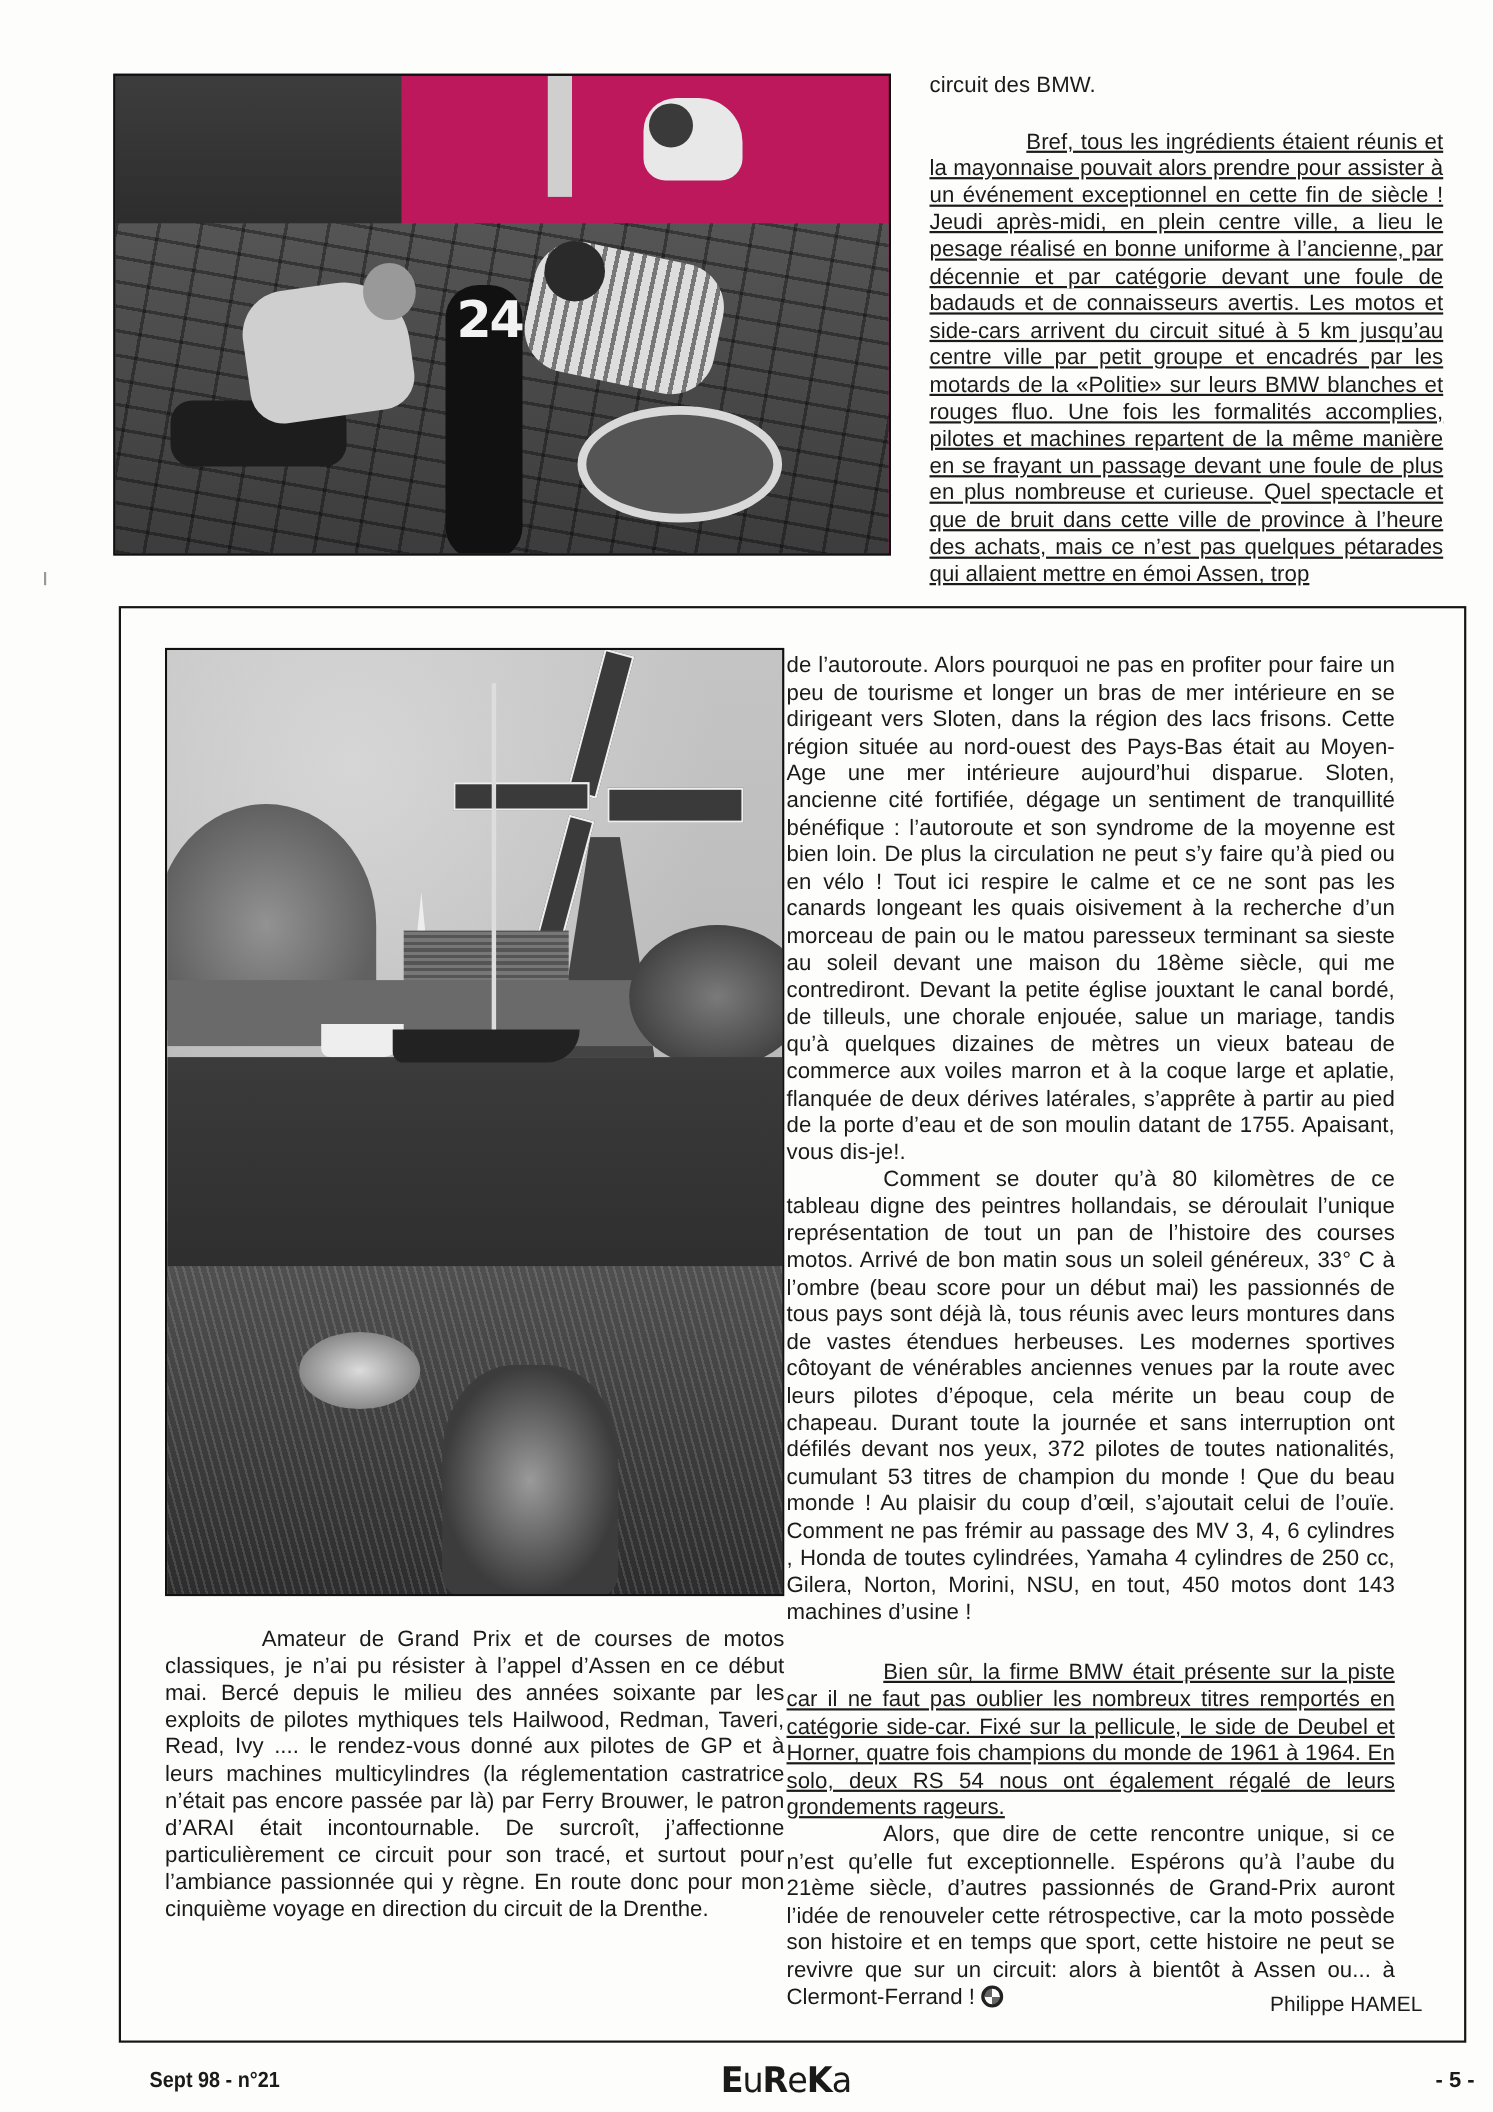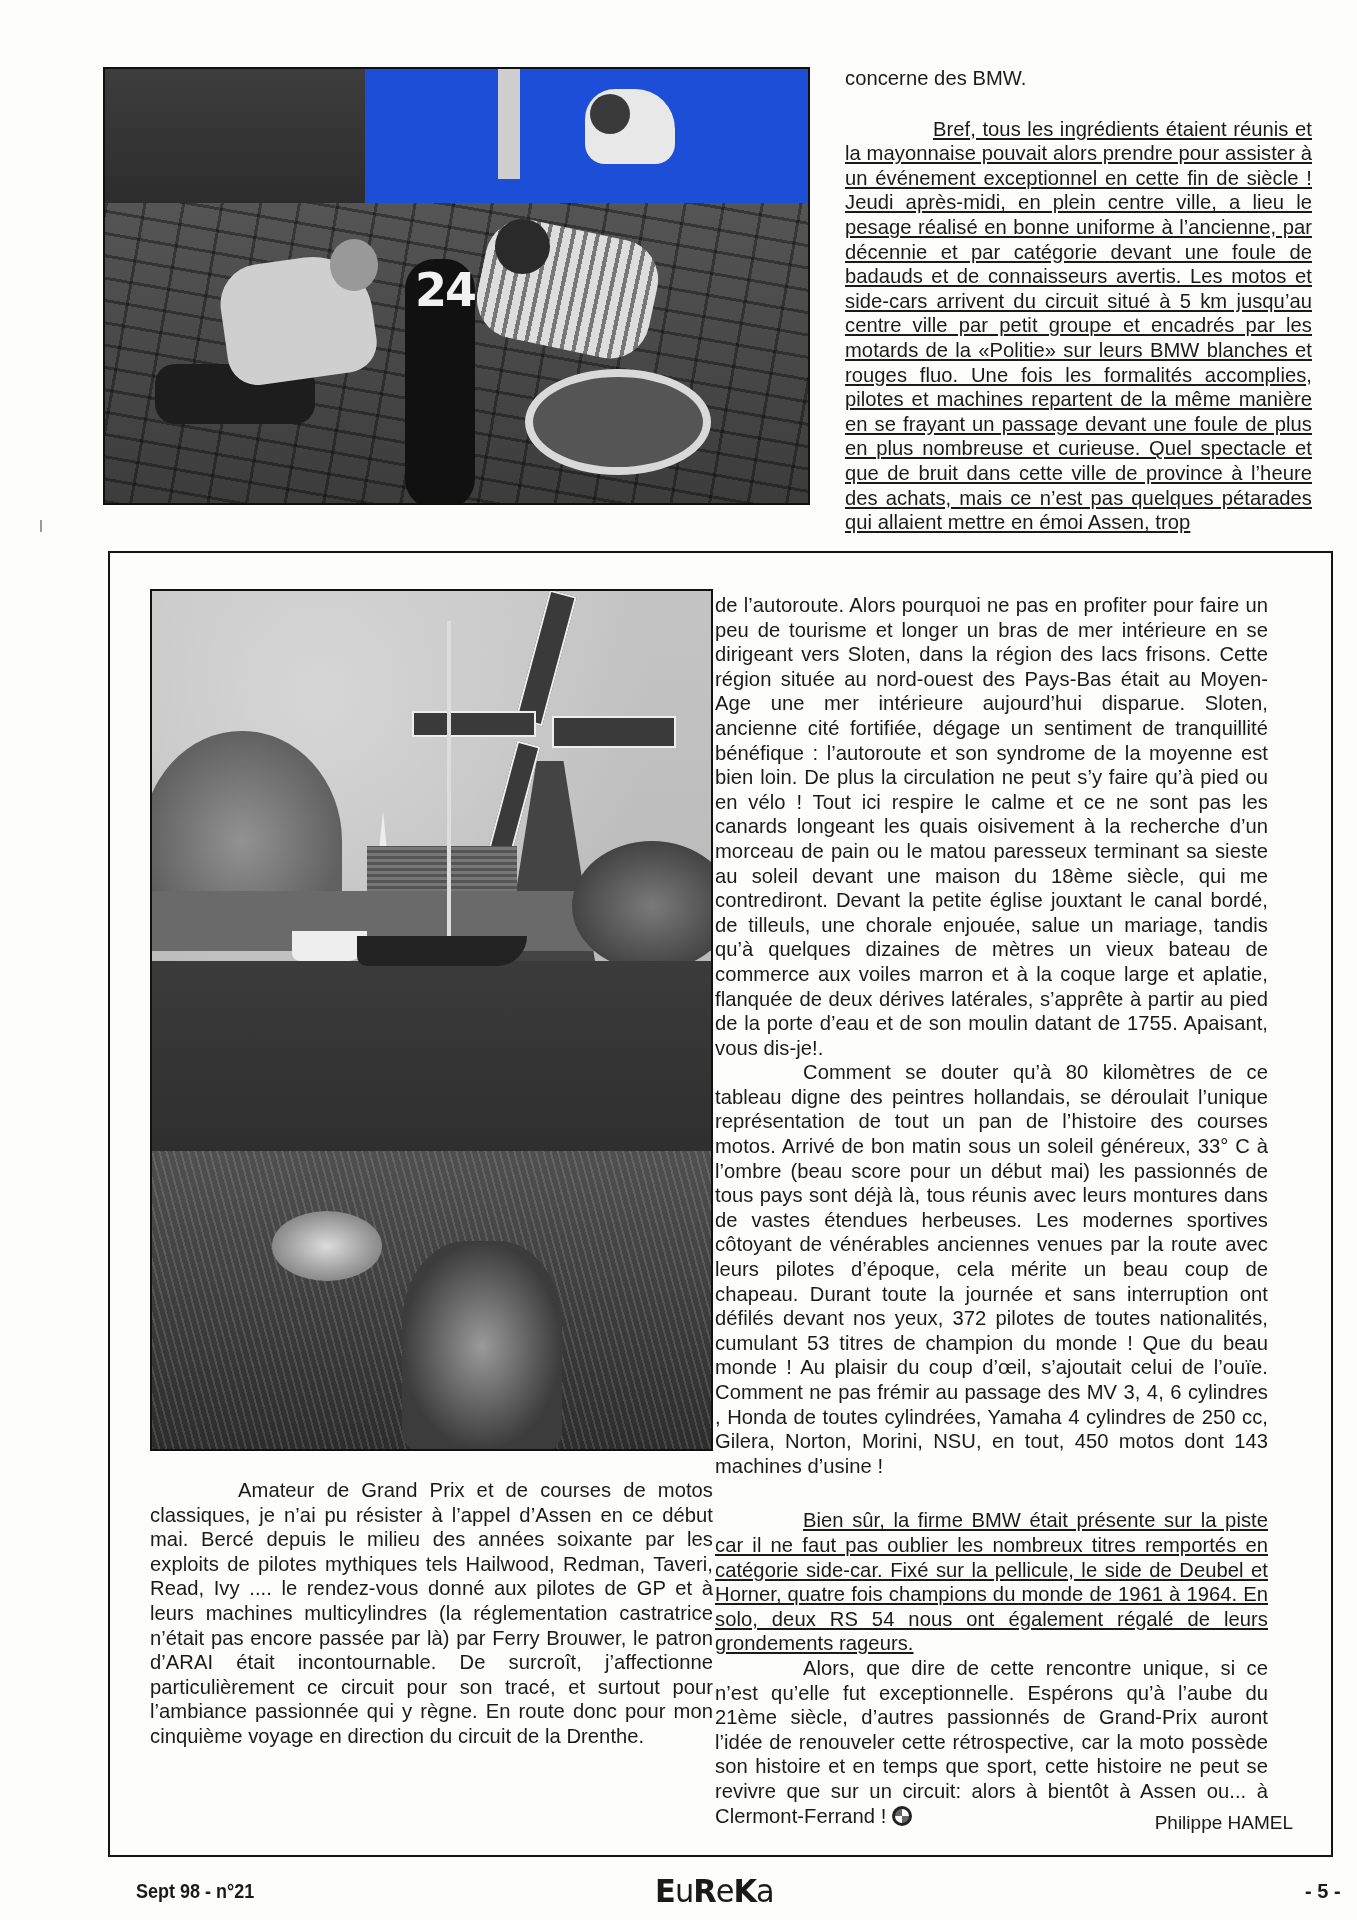--- a/index.html
+++ b/index.html
@@ -10,21 +10,21 @@
   }
   .abs { position:absolute; }
   .col p {
     margin:0; text-align:justify; font-size:20.2px; line-height:24.6px;
     letter-spacing:0.05px;
   }
   .col p.indent { text-indent:88px; }
   .col p.gap { margin-top:24px;text-decoration:underline; }
   .photo { position:absolute; overflow:hidden; border:2px solid #111; box-sizing:border-box; }
   
-  #photo-top { left:103px; top:67px; width:707px; height:438px; background:#1d4ed8; }
+  #photo-top { left:103px; top:67px; width:707px; height:438px; background:#be185d; }
   #photo-top .street {
     position:absolute; left:0; right:0; bottom:0; height:300px;
     background:
       repeating-linear-gradient(100deg, rgba(0,0,0,.35) 0 3px, transparent 3px 38px),
       repeating-linear-gradient(10deg, rgba(0,0,0,.35) 0 3px, transparent 3px 22px),
       linear-gradient(#555,#3c3c3c);
   }
   #photo-top .bg-left { position:absolute; left:0; top:0; width:260px; height:220px; background:linear-gradient(#3d3d3d,#222); }
   #photo-top .man1 { position:absolute; left:118px; top:190px; width:150px; height:120px; border-radius:40px 60px 30px 30px; background:#cfcfcf; transform:rotate(-8deg); }
   #photo-top .man1-head { position:absolute; left:225px; top:170px; width:48px; height:52px; border-radius:50%; background:#999; }
@@ -95,21 +95,21 @@
   <div class="man1"></div>
     <div class="man1-head"></div>
   <div class="bike"></div>
   <div class="num">24</div>
   <div class="sidecar"></div>
   <div class="man2"></div>
     <div class="man2-head"></div>
 </div>
 
 <div id="col-top-right" class="abs col">
-  <p style="text-align:left">concerne des BMW.</p>
+  <p style="text-align:left">circuit des BMW.</p>
   <p class="indent gap" style="margin-top:26px">Bref, tous les ingrédients étaient réunis et la mayonnaise pouvait alors prendre pour assister à un événement exceptionnel en cette fin de siècle ! Jeudi après-midi, en plein centre ville, a lieu le pesage réalisé en bonne uniforme à l’ancienne, par décennie et par catégorie devant une foule de badauds et de connaisseurs avertis.  Les motos et side-cars arrivent du circuit situé à 5 km jusqu’au centre ville par petit groupe et encadrés par les motards de la «Politie» sur leurs BMW blanches et rouges fluo. Une fois les formalités accomplies, pilotes et machines repartent de la même manière en se frayant un passage devant une foule de plus en plus nombreuse et curieuse.  Quel spectacle et que de bruit dans cette ville de province à l’heure des achats, mais ce n’est pas quelques pétarades qui allaient mettre en émoi Assen, trop</p>
 </div>
 
 <div class="scan-mark"></div>
 
 <div id="article-box"></div>
 
 <div id="photo-windmill" class="photo">
   <div class="sky"></div>
   <div class="tree-l"></div>

